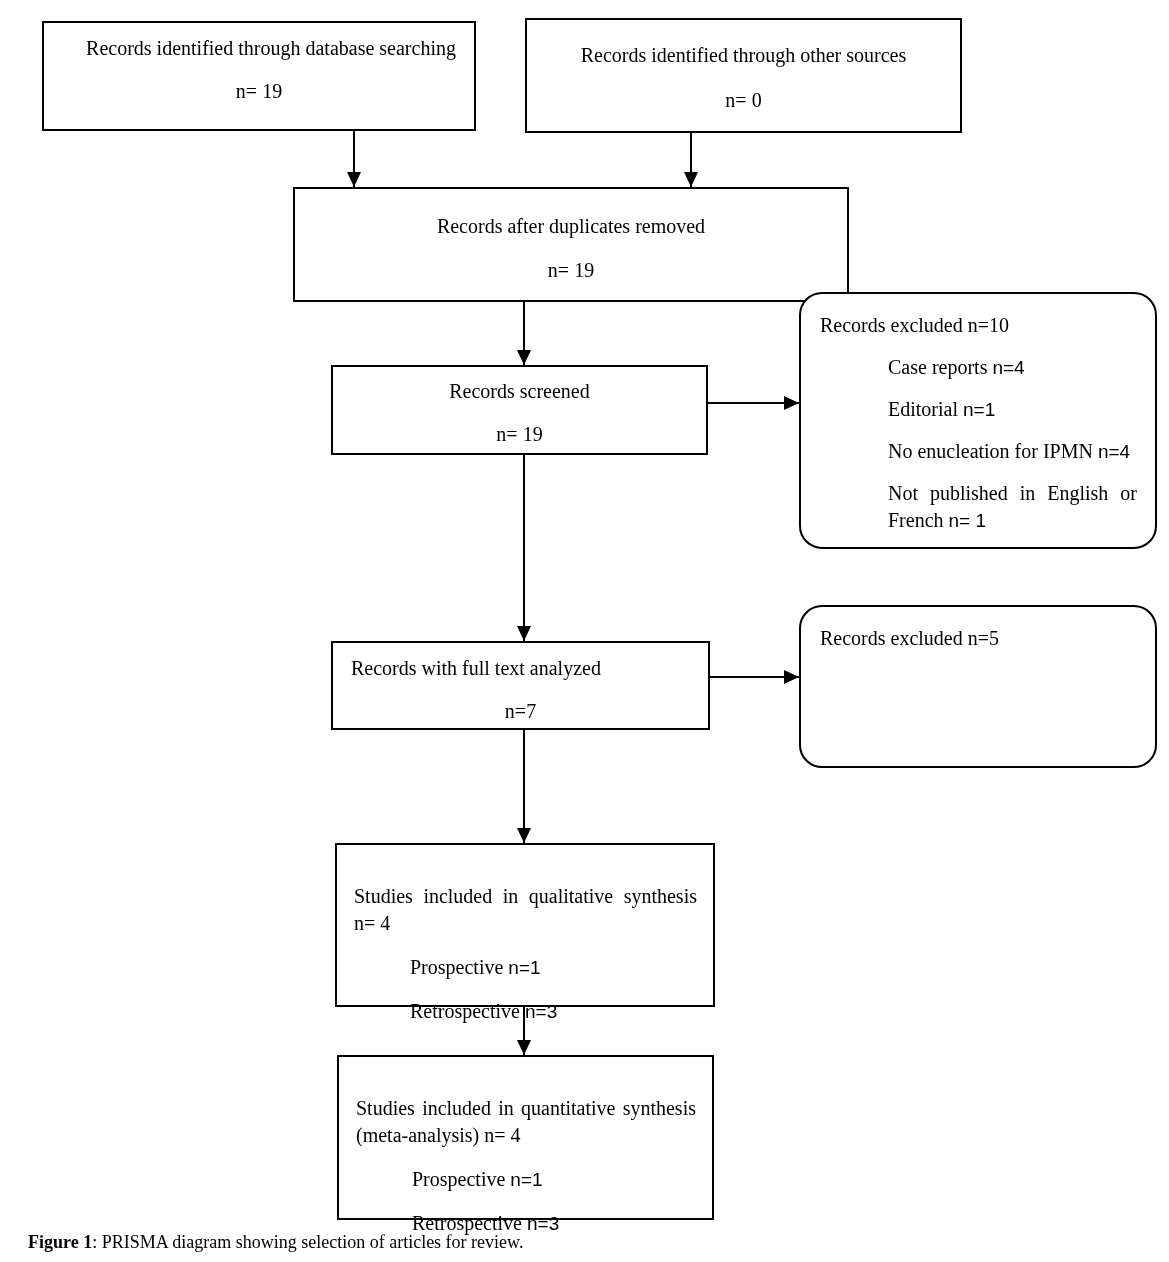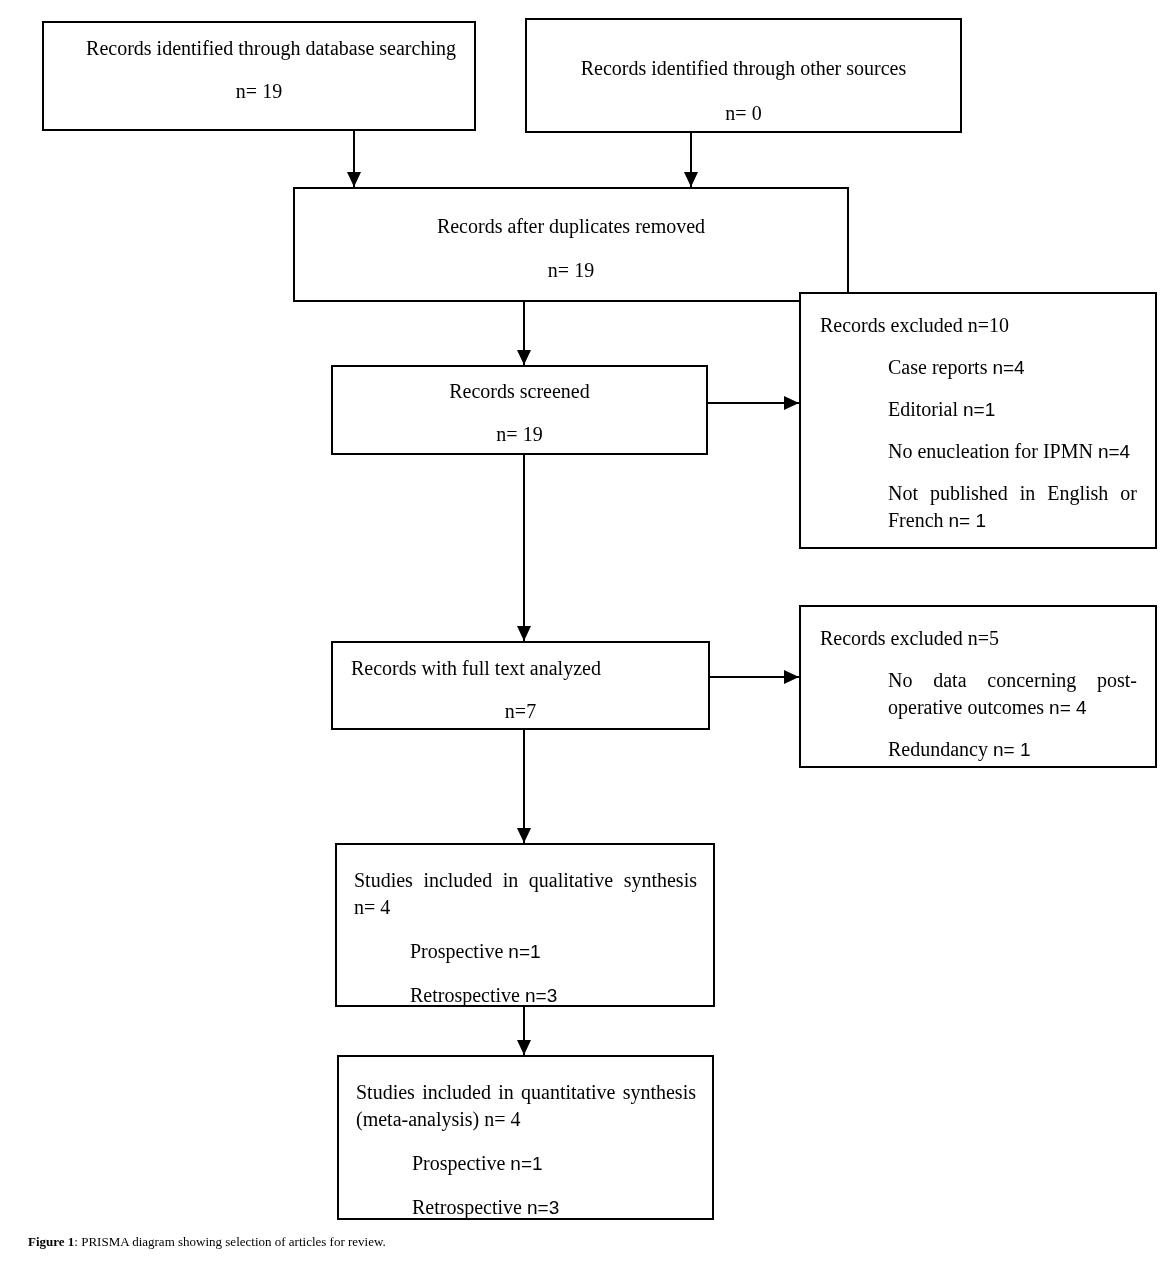--- a/index.html
+++ b/index.html
@@ -29,42 +29,42 @@
     border-left:7px solid transparent;border-right:7px solid transparent;
     border-top:15px solid #000;
   }
   
   .arrow-h{position:absolute;height:2px;background:#000;}
   .arrow-h::after{
     content:"";position:absolute;right:0;top:-6px;
     border-top:7px solid transparent;border-bottom:7px solid transparent;
     border-left:15px solid #000;
   }
-  .side-box{padding:18px 16px 0 19px;}
+  .side-box{padding:18px 16px 0 19px;border-radius:23px;}
   .side-box .items{margin-left:68px;margin-right:2px;}
   .side-box .item{margin-top:15px;text-align:justify;}
   .study-box{padding:22px 16px 0 17px;}
-  .study-box .para{text-align:justify;}
+  .study-box .para{text-align:justify;margin-top:16px;}
   .study-box .items{margin-left:56px;}
   .study-box .item{margin-top:17px;}
   .n-sans{font-family:"Liberation Sans", sans-serif;font-size:19px;}
-  .caption{position:absolute;left:28px;top:1231px;font-size:13px;line-height:22px;}
+  .caption{position:absolute;left:28px;top:1231px;font-size:18px;line-height:22px;}
   .caption .b{font-weight:bold;}
 </style>
 </head>
 <body>
 
 <div class="canvas">
 
   <div class="box box-center" style="left:42px;top:21px;width:434px;height:110px;padding-top:12px;">
     <div class="title-wrap">Records identified through database searching</div>
     <div style="margin-top:16px;">n= 19</div>
   </div>
 
-  <div class="box box-center" style="left:525px;top:18px;width:437px;height:115px;padding-top:35px;">
+  <div class="box box-center" style="left:525px;top:18px;width:437px;height:115px;padding-top:22px;">
     <div>Records identified through other sources</div>
     <div style="margin-top:18px;">n= 0</div>
   </div>
 
   <div class="arrow-v" style="left:353px;top:131px;height:56px;"></div>
   <div class="arrow-v" style="left:690px;top:133px;height:54px;"></div>
 
   <div class="box box-center" style="left:293px;top:187px;width:556px;height:115px;padding-top:24px;">
     <div>Records after duplicates removed</div>
     <div style="margin-top:17px;">n= 19</div>
@@ -93,24 +93,20 @@
 
   <div class="box" style="left:331px;top:641px;width:379px;height:89px;padding:12px 18px 0 18px;">
     <div>Records with full text analyzed</div>
     <div style="margin-top:16px;text-align:center;">n=7</div>
   </div>
 
   <div class="arrow-h" style="left:710px;top:676px;width:89px;"></div>
 
   <div class="box side-box" style="left:799px;top:605px;width:358px;height:163px;">
     <div>Records excluded n=5</div>
-    <div class="items">
-      <div class="item"><span>No data concerning post-operative outcomes</span> <span class="n-sans">n= 4</span></div>
-      <div class="item"><span>Redundancy</span> <span class="n-sans">n= 1</span></div>
-    </div>
   </div>
 
   <div class="arrow-v" style="left:523px;top:730px;height:113px;"></div>
 
   <div class="box study-box" style="left:335px;top:843px;width:380px;height:164px;">
     <div class="para"><span>Studies included in qualitative synthesis</span> <span>n= 4</span></div>
     <div class="items">
       <div class="item"><span>Prospective</span> <span class="n-sans">n=1</span></div>
       <div class="item"><span>Retrospective</span> <span class="n-sans">n=3</span></div>
     </div>

